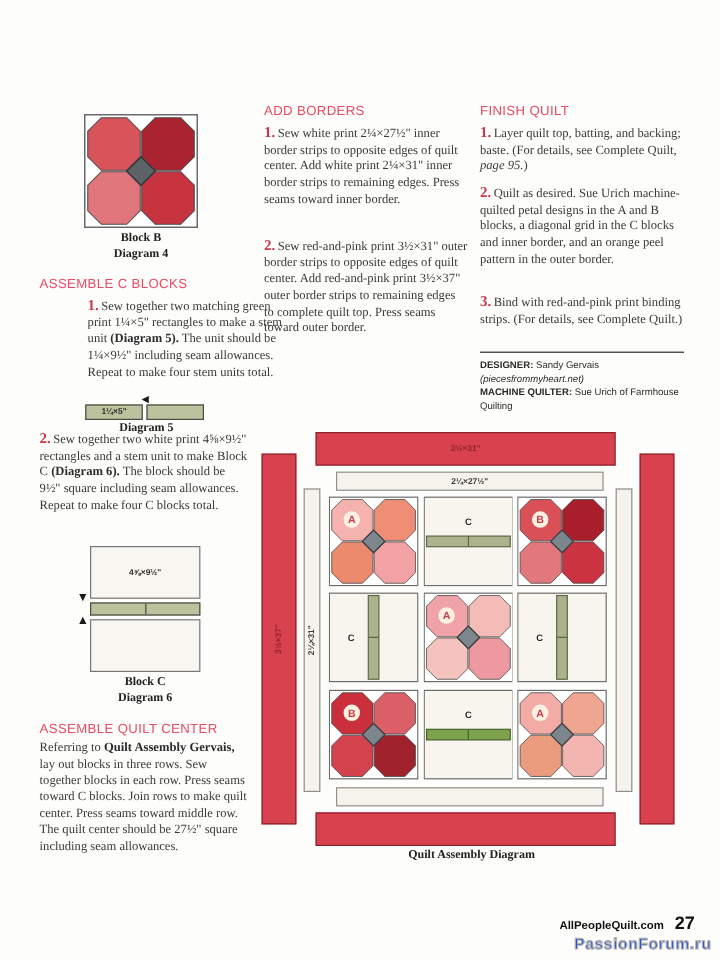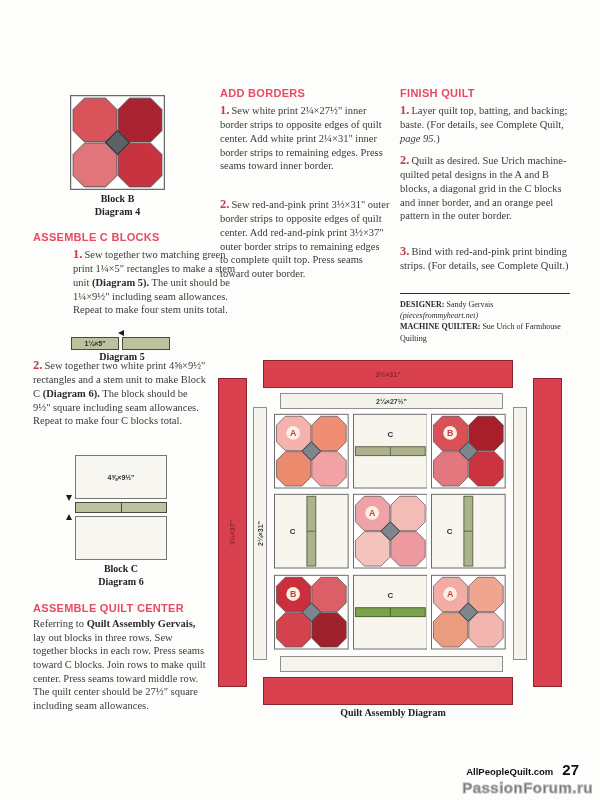--- a/index.html
+++ b/index.html
@@ -1,19 +1,19 @@
 <!DOCTYPE html>
 <html><head>
 <meta charset="utf-8">
 <style>
   html,body{margin:0;padding:0;}
   body{width:600px;height:800px;position:relative;background:#fdfdfb;overflow:hidden;
        font-family:"Liberation Serif",serif;}
   .abs{position:absolute;}
-  .sec-h{font-family:"Liberation Sans",sans-serif;font-weight:bold;font-size:11px;
+  .sec-h{font-family:"Liberation Sans",sans-serif;font-weight:normal;font-size:11px;
          letter-spacing:.3px;color:#e84a63;}
   .body-t{font-family:"Liberation Serif",serif;font-size:10.5px;line-height:1.3;color:#3a3a3a;}
   .body-t b{color:#2c2c2c;}
   .step-num{font-weight:bold;font-size:12.5px;color:#c9394a;padding-right:2px;}
   .caption{font-family:"Liberation Serif",serif;font-weight:bold;font-size:10px;
            color:#222;text-align:center;line-height:1.25;}
   .strip{position:absolute;box-sizing:border-box;display:flex;align-items:center;justify-content:center;}
   .strip.red{background:#d8414d;border:1px solid #8c2430;}
   .strip.white{background:#f5f3ec;border:1px solid #8f8f8f;}
   .slabel{font-family:"Liberation Sans",sans-serif;font-weight:bold;font-size:7px;white-space:nowrap;}
@@ -26,22 +26,22 @@
   .grect{position:absolute;box-sizing:border-box;background:#bcc19e;border:1px solid #4a4a42;}
   .wrect{position:absolute;box-sizing:border-box;background:#f8f6f0;border:1px solid #777;}
   .dlabel{font-family:"Liberation Sans",sans-serif;font-weight:bold;font-size:7px;color:#2b2b2b;
           display:flex;align-items:center;justify-content:center;width:100%;height:100%;}
   .credit{font-family:"Liberation Sans",sans-serif;font-size:8px;line-height:1.4;color:#2b2b2b;}
   .credit .lab{font-weight:bold;}
   .credit .it{font-style:italic;}
   .tri{position:absolute;width:0;height:0;}
   .footer-site{font-family:"Liberation Sans",sans-serif;font-weight:bold;font-size:9.5px;color:#111;}
   .footer-page{font-family:"Liberation Sans",sans-serif;font-weight:bold;font-size:15px;color:#111;}
-  .watermark{font-family:"Liberation Sans",sans-serif;font-weight:bold;font-size:15px;
-             color:#737373;-webkit-text-stroke:1px #b2b2b2;letter-spacing:.5px;}
+  .watermark{font-family:"Liberation Sans",sans-serif;font-weight:bold;font-size:13px;
+             color:#1d4ed8;-webkit-text-stroke:1px #b2b2b2;letter-spacing:.5px;}
 </style>
 </head>
 <body>
 
 <svg class="abs" style="left:70px;top:95px;width:95px;height:95px;" viewBox="0 0 76 76">
     <rect x="0.5" y="0.5" width="75" height="75" fill="#ffffff" stroke="#6a6a6a" stroke-width="1"></rect>
     <polygon points="11.5,2.5 28.5,2.5 37.5,11.5 37.5,28.5 28.5,37.5 11.5,37.5 2.5,28.5 2.5,11.5" fill="#d8535a" stroke="#4d4d4d" stroke-width="0.7"></polygon>
     <polygon points="47.5,2.5 64.5,2.5 73.5,11.5 73.5,28.5 64.5,37.5 47.5,37.5 38.5,28.5 38.5,11.5" fill="#a92330" stroke="#4d4d4d" stroke-width="0.7"></polygon>
     <polygon points="11.5,38.5 28.5,38.5 37.5,47.5 37.5,64.5 28.5,73.5 11.5,73.5 2.5,64.5 2.5,47.5" fill="#e0767c" stroke="#4d4d4d" stroke-width="0.7"></polygon>
     <polygon points="47.5,38.5 64.5,38.5 73.5,47.5 73.5,64.5 64.5,73.5 47.5,73.5 38.5,64.5 38.5,47.5" fill="#c83340" stroke="#4d4d4d" stroke-width="0.7"></polygon>
@@ -102,21 +102,21 @@
 <div class="abs body-t" style="left:400px;top:102px;width:172px;">
   <span class="step-num">1.</span><span><span>Layer quilt top, batting, and backing; baste. (For details, see Complete Quilt, </span><i>page 95.</i><span>)</span></span>
 </div>
 <div class="abs body-t" style="left:400px;top:152px;width:172px;">
   <span class="step-num">2.</span><span><span>Quilt as desired. Sue Urich machine-quilted petal designs in the A and B blocks, a diagonal grid in the C blocks and inner border, and an orange peel pattern in the outer border.</span></span>
 </div>
 <div class="abs body-t" style="left:400px;top:243px;width:172px;">
   <span class="step-num">3.</span><span><span>Bind with red-and-pink print binding strips. (For details, see Complete Quilt.)</span></span>
 </div>
 <div class="abs" style="left:400px;top:293px;width:170px;border-top:1.5px solid #2b2b2b;"></div>
-<div class="abs credit" style="left:400px;top:299px;width:172px;font-family:Liberation Serif, serif;">
+<div class="abs credit" style="left:400px;top:299px;width:172px;">
   <div>
     <span class="lab">DESIGNER:</span><span> Sandy Gervais</span>
   </div>
   <div class="it">(piecesfrommyheart.net)</div>
   <div>
     <span class="lab">MACHINE QUILTER:</span><span> Sue Urich of Farmhouse Quilting</span>
   </div>
 </div>
 
 <div class="abs" style="left:218px;top:360px;width:350px;height:345px;">

